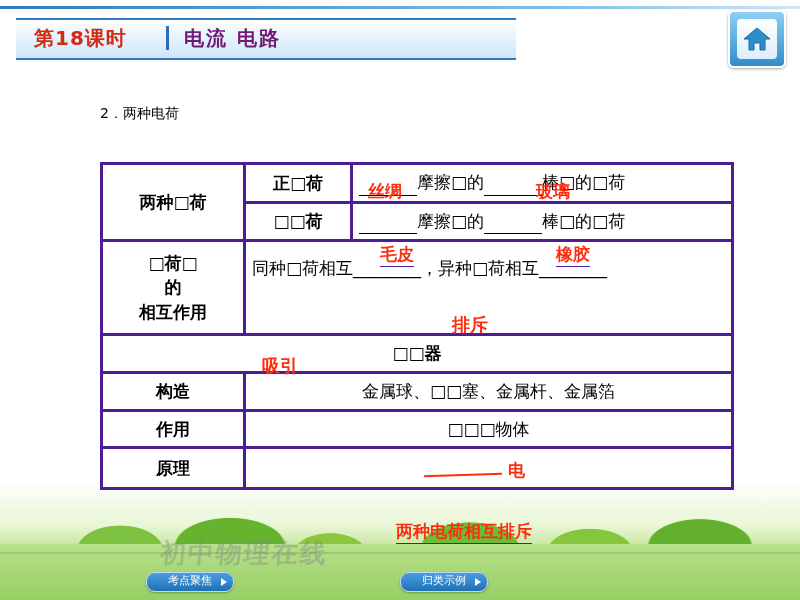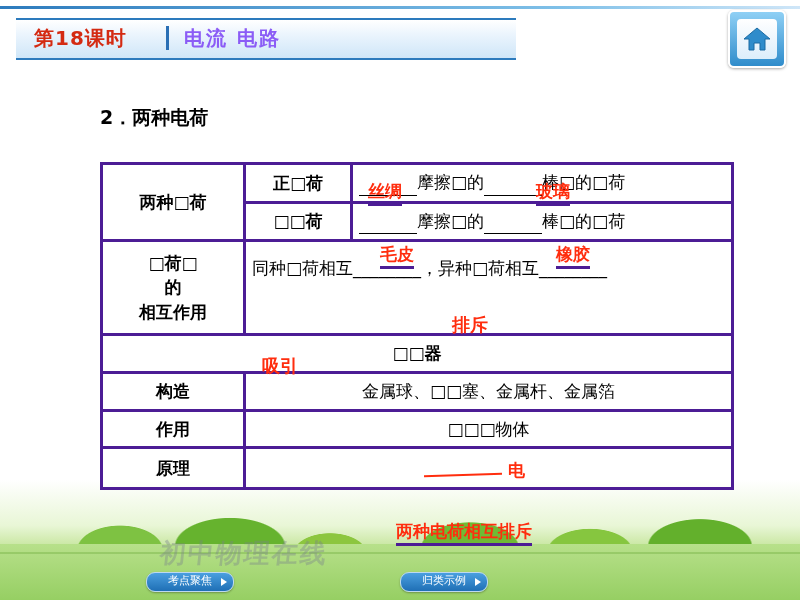--- a/index.html
+++ b/index.html
@@ -51,21 +51,21 @@
     font-family:"DejaVu Sans", sans-serif;
     font-size:20px;font-weight:bold;color:#d42a12;letter-spacing:1px;
     white-space:nowrap;
   }
   .title-sep{
     position:absolute;left:150px;top:8px;width:3px;height:24px;background:#2a6fb5;
   }
   .title-sub{
     position:absolute;left:168px;top:7px;
     font-family:"DejaVu Sans", sans-serif;
-    font-size:20px;font-weight:bold;color:#8b5cf6;letter-spacing:2px;white-space:nowrap;
+    font-size:20px;font-weight:bold;color:#701a75;letter-spacing:2px;white-space:nowrap;
   }
   .topline{
     position:absolute;left:0;right:0;top:6px;height:3px;
     background:linear-gradient(to right,#2d7bbd 0%,#7fc0e8 70%,#cfe6f8 100%);
   }
   
   .home-btn{
     position:absolute;right:14px;top:10px;width:54px;height:54px;
     background:linear-gradient(to bottom,#8fd0f5 0%,#2f8ccb 100%);
     border:2px solid #ffffff;border-radius:6px;
@@ -74,21 +74,21 @@
   }
   .home-btn .inner{
     width:40px;height:40px;border-radius:4px;
     background:linear-gradient(to bottom,#ffffff 0%,#dceefb 100%);
     display:flex;align-items:center;justify-content:center;
   }
   
   .heading{
     position:absolute;left:100px;top:105px;
     font-family:"DejaVu Sans", sans-serif;
-    font-size:19px;color:#000000;font-weight:700;
+    font-size:14px;color:#000000;font-weight:400;
   }
   
   .tbl-wrap{position:absolute;left:100px;top:162px;width:634px;}
   table.main{
     border-collapse:collapse;width:634px;
     font-family:"DejaVu Sans", sans-serif;
     font-size:17px;color:#000;
     table-layout:fixed;
   }
   table.main td{
@@ -103,21 +103,21 @@
   .center{text-align:center;}
   .bold{font-weight:bold;}
   .blank{
     display:inline-block;border-bottom:1px solid #000;min-width:58px;
   }
   
   .hand{
     position:absolute;color:#ff2d0e;font-family:"DejaVu Sans", sans-serif;
     font-weight:bold;white-space:nowrap;
   }
-  .hand.u{border-bottom:3px solid #4c1d95;}
+  .hand.u{border-bottom:1px solid #4c1d95;}
   
   .watermark{
     position:absolute;left:160px;top:536px;
     font-family:"DejaVu Serif", serif;font-size:26px;
     color:rgba(120,130,140,.38);font-weight:bold;letter-spacing:2px;
     transform:skewX(-6deg);
   }
   
   .navbtn{
     position:absolute;bottom:8px;height:18px;width:86px;

